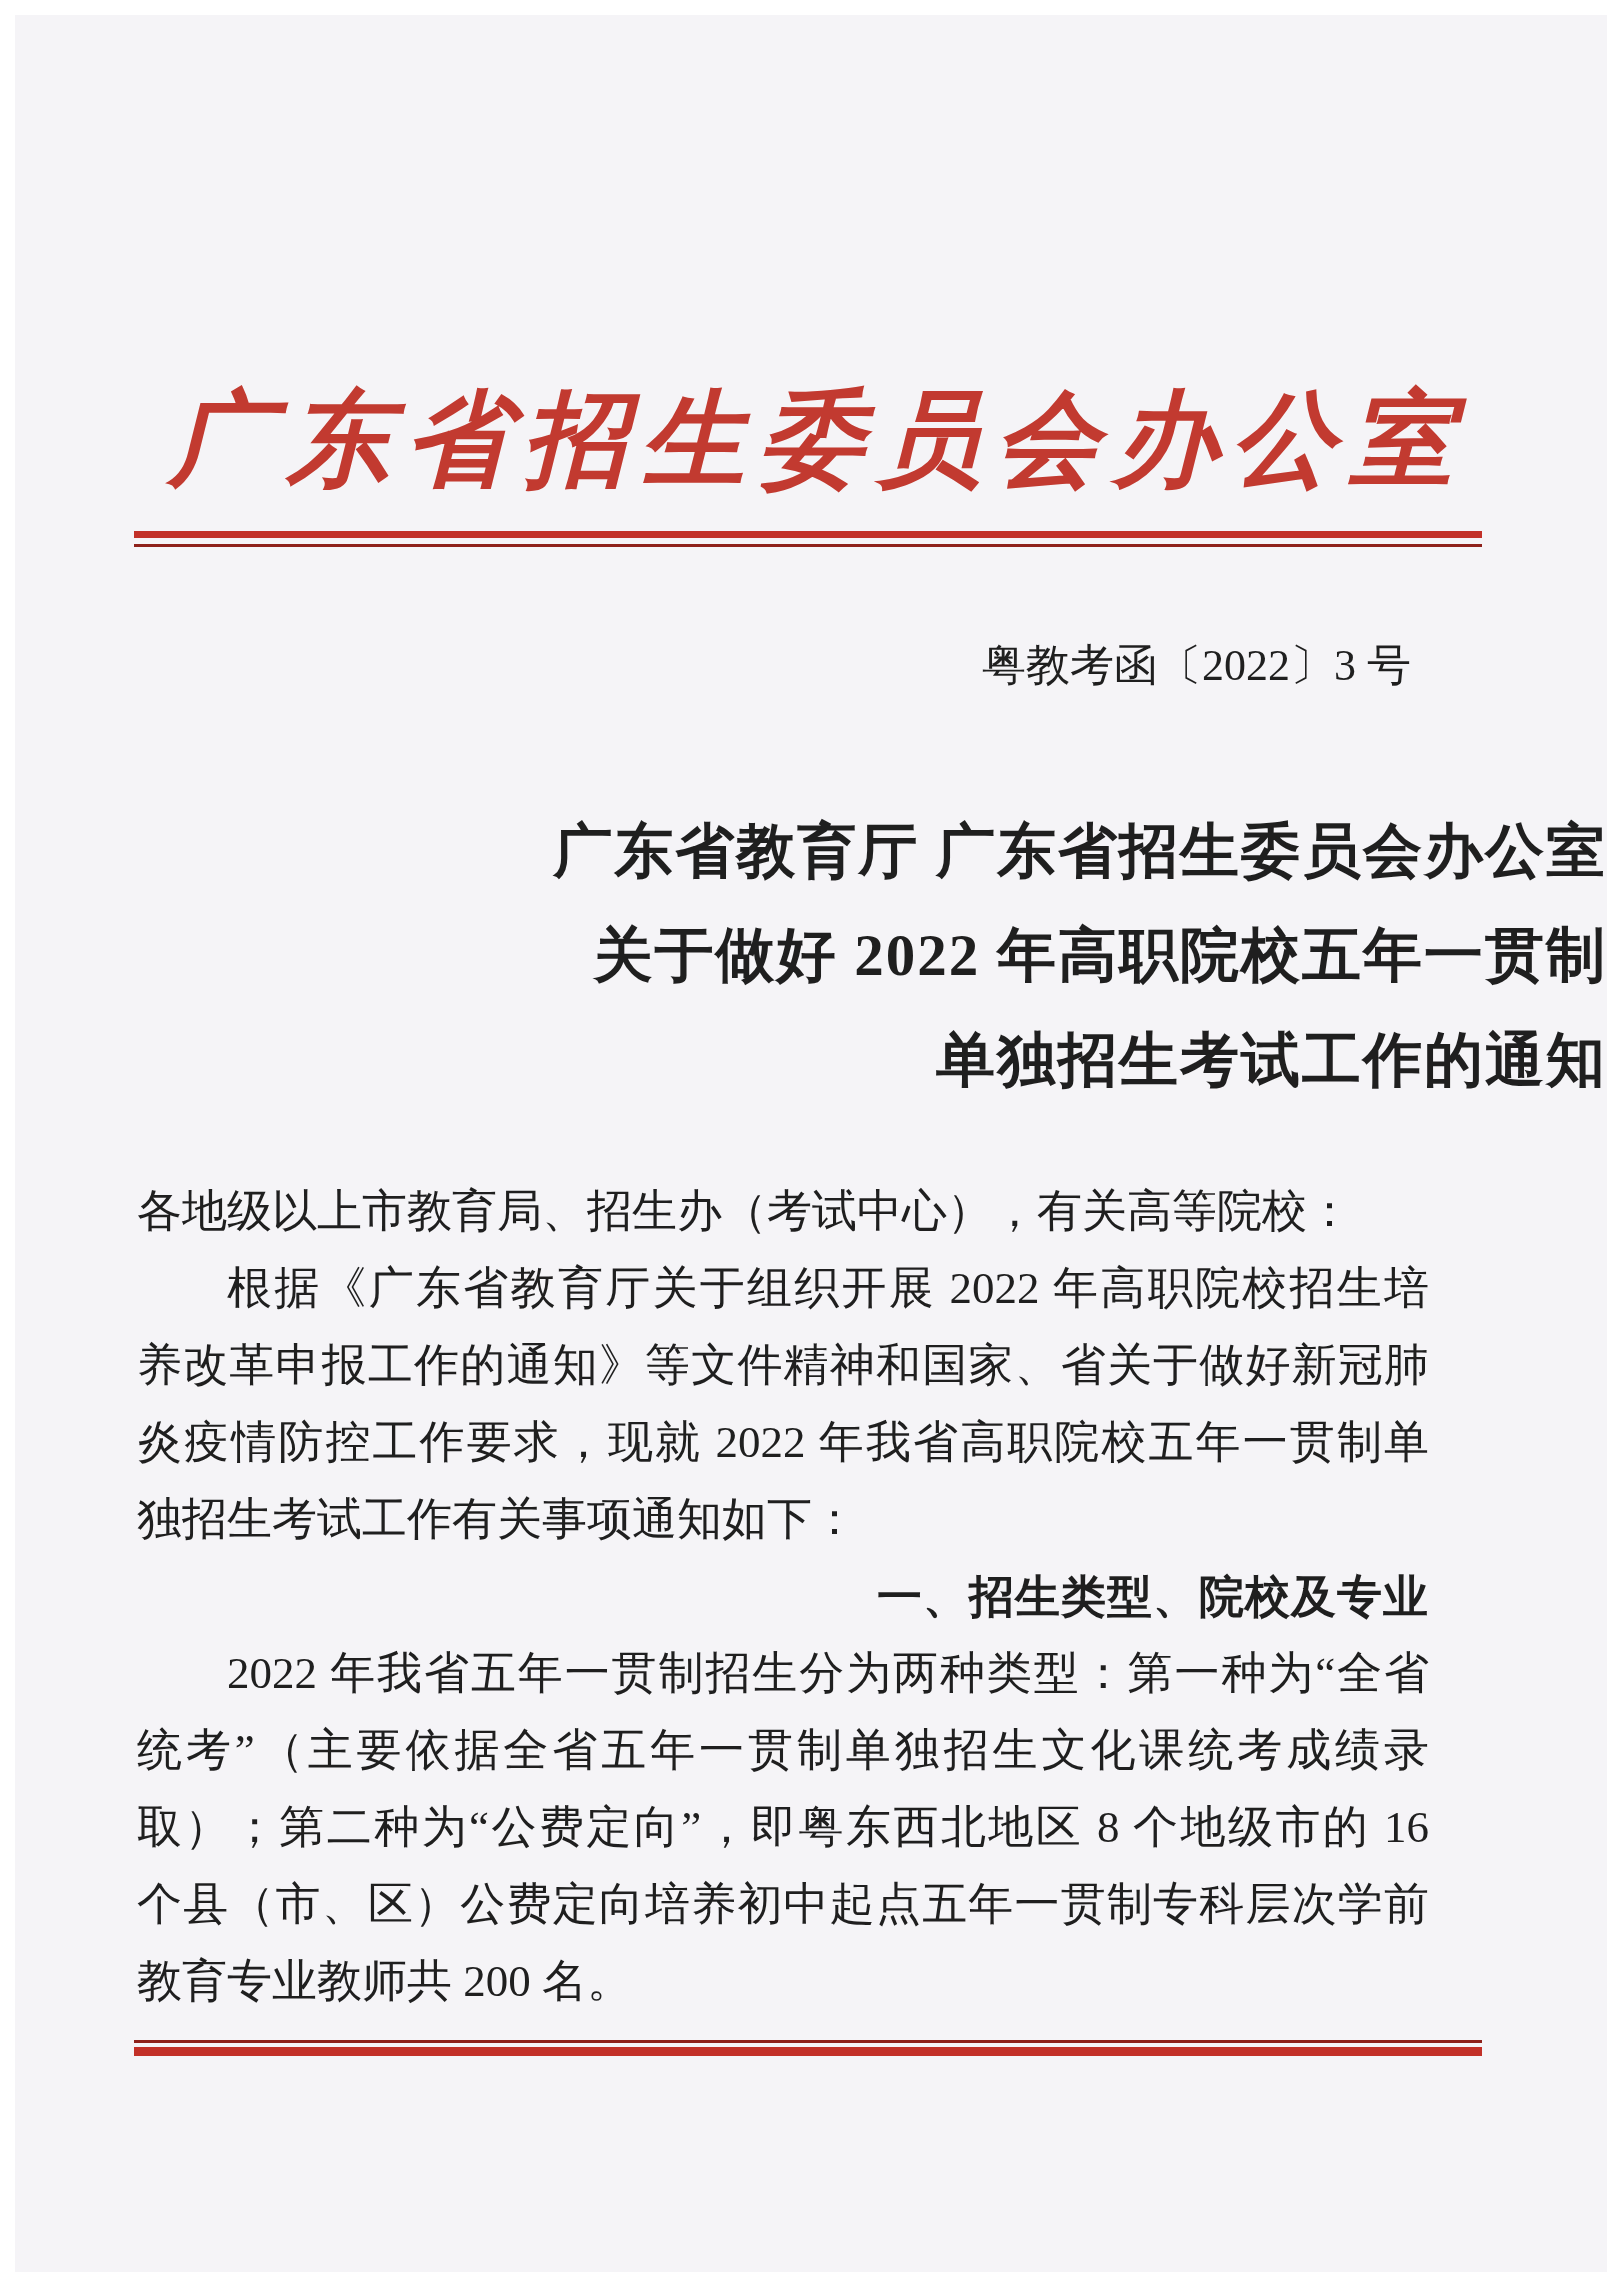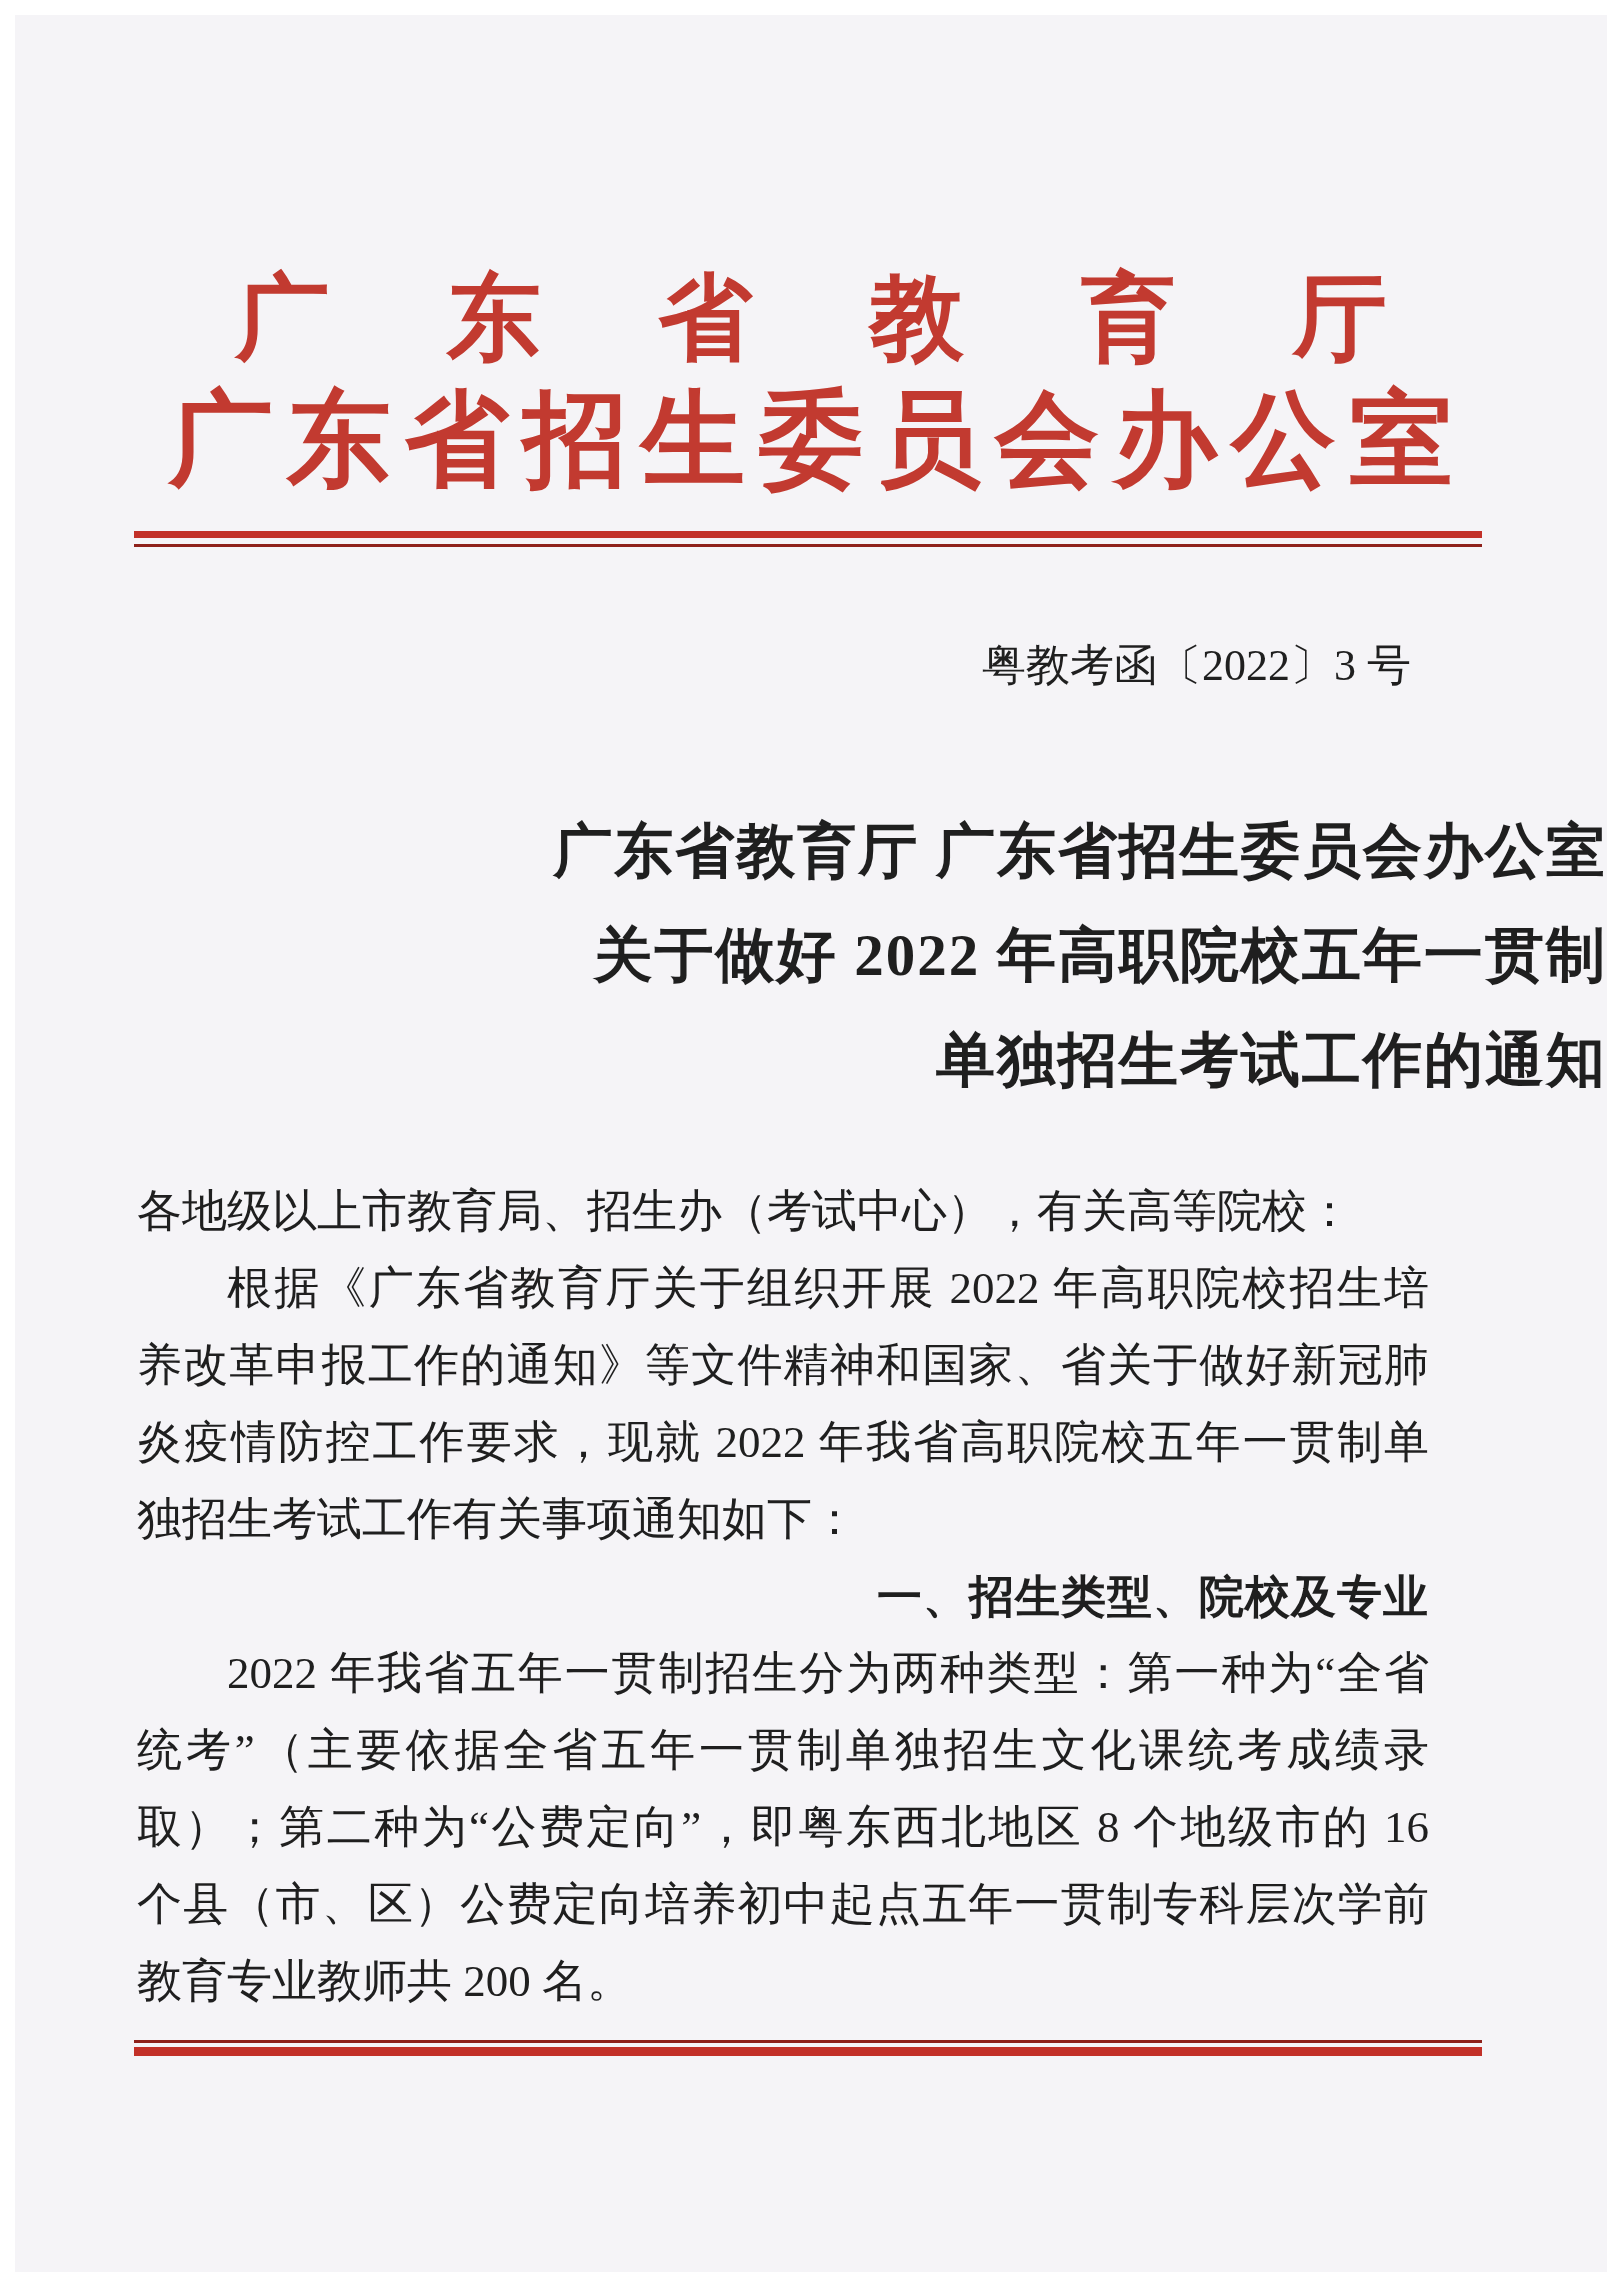--- a/index.html
+++ b/index.html
@@ -30,20 +30,21 @@
     top: 254px;
     font-size: 94px;
     letter-spacing: 1.25em;
     text-indent: 1.25em;
   }
   .agency-2 {
     top: 370px;
     font-size: 104px;
     letter-spacing: 0.135em;
     text-indent: 0.135em;
+    font-style: italic;
   }
 
   
   .rule {
     position: absolute;
     left: 119px;
     width: 1348px;
   }
   .rule-top-thick    { top: 516px;  height: 6.9px; background: #c23028; }
   .rule-top-thin     { top: 529px;  height: 3px; background: #8e211b; }
@@ -97,21 +98,20 @@
     font-family: "Liberation Sans", "DejaVu Sans", sans-serif;
     letter-spacing: 1px;
     text-align: right;
   }
 </style>
 </head>
 <body>
 
 <div class="page">
 
-  <div class="agency agency-1">广东省教育厅</div>
   <div class="agency agency-2">广东省招生委员会办公室</div>
 
   <div class="rule rule-top-thick"></div>
   <div class="rule rule-top-thin"></div>
 
   <div class="doc-number">粤教考函〔2022〕3 号</div>
 
   <div class="title-line title-1">广东省教育厅 广东省招生委员会办公室</div>
   <div class="title-line title-2">关于做好 2022 年高职院校五年一贯制</div>
   <div class="title-line title-3">单独招生考试工作的通知</div>

